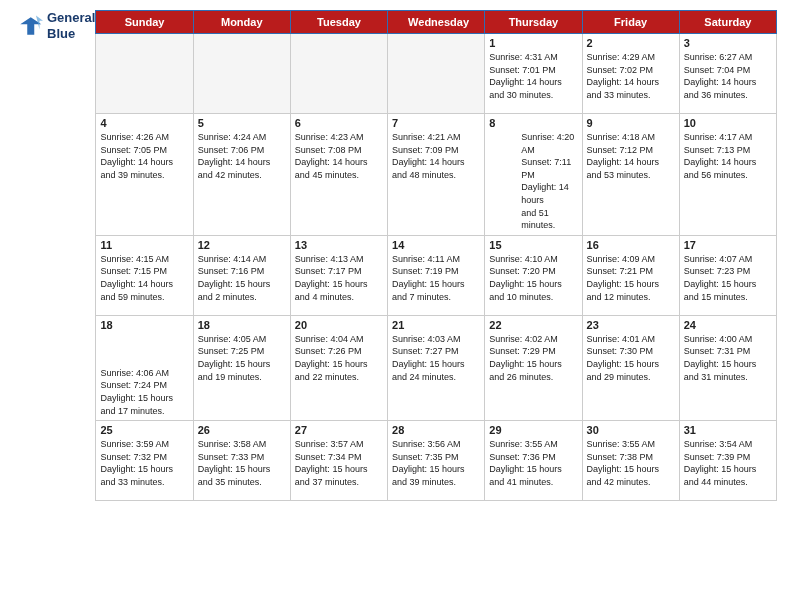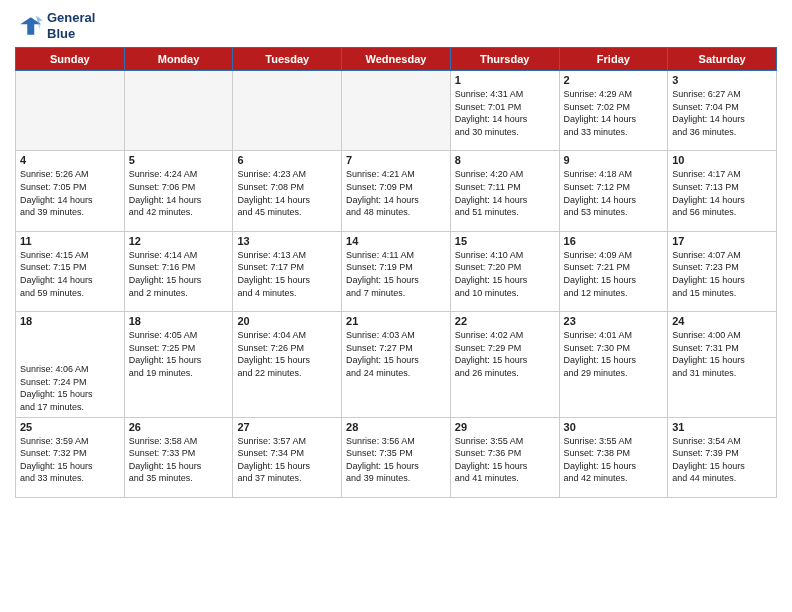--- a/index.html
+++ b/index.html
@@ -8,21 +8,21 @@
       background: #fff;
       width: 792px;
       height: 612px;
       overflow: hidden;
     }
     .page {
       width: 792px;
       height: 508px;
       padding: 10px 15px;
       display: flex;
-      flex-direction: column;
+      flex-direction: row;
     }
     .header {
       display: flex;
       align-items: flex-start;
       justify-content: space-between;
       margin-bottom: 6px;
     }
     .logo {
       display: flex;
       align-items: center;
@@ -146,21 +146,21 @@
             <span class="day-num">3</span>
             <div class="day-info" style="white-space: pre-line;">Sunrise: 6:27 AM
 Sunset: 7:04 PM
 Daylight: 14 hours
 and 36 minutes.</div>
           </td>
         </tr>
         <tr>
           <td>
             <span class="day-num">4</span>
-            <div class="day-info" style="white-space: pre-line;">Sunrise: 5:26 AM
+            <div class="day-info" style="white-space: pre-line;">Sunrise: 4:26 AM
 Sunset: 7:05 PM
 Daylight: 14 hours
 and 39 minutes.</div>
           </td>
           <td>
             <span class="day-num">5</span>
             <div class="day-info" style="white-space: pre-line;">Sunrise: 4:24 AM
 Sunset: 7:06 PM
 Daylight: 14 hours
 and 42 minutes.</div>
@@ -174,21 +174,21 @@
           </td>
           <td>
             <span class="day-num">7</span>
             <div class="day-info" style="white-space: pre-line;">Sunrise: 4:21 AM
 Sunset: 7:09 PM
 Daylight: 14 hours
 and 48 minutes.</div>
           </td>
           <td>
             <span class="day-num">8</span>
-            <div class="day-info" style="white-space: pre-line;">Sunrise: 4:20 AM
+            <div class="day-info" style="white-space: pre-line; margin-left: 32px;">Sunrise: 4:20 AM
 Sunset: 7:11 PM
 Daylight: 14 hours
 and 51 minutes.</div>
           </td>
           <td>
             <span class="day-num">9</span>
             <div class="day-info" style="white-space: pre-line;">Sunrise: 4:18 AM
 Sunset: 7:12 PM
 Daylight: 14 hours
 and 53 minutes.</div>

